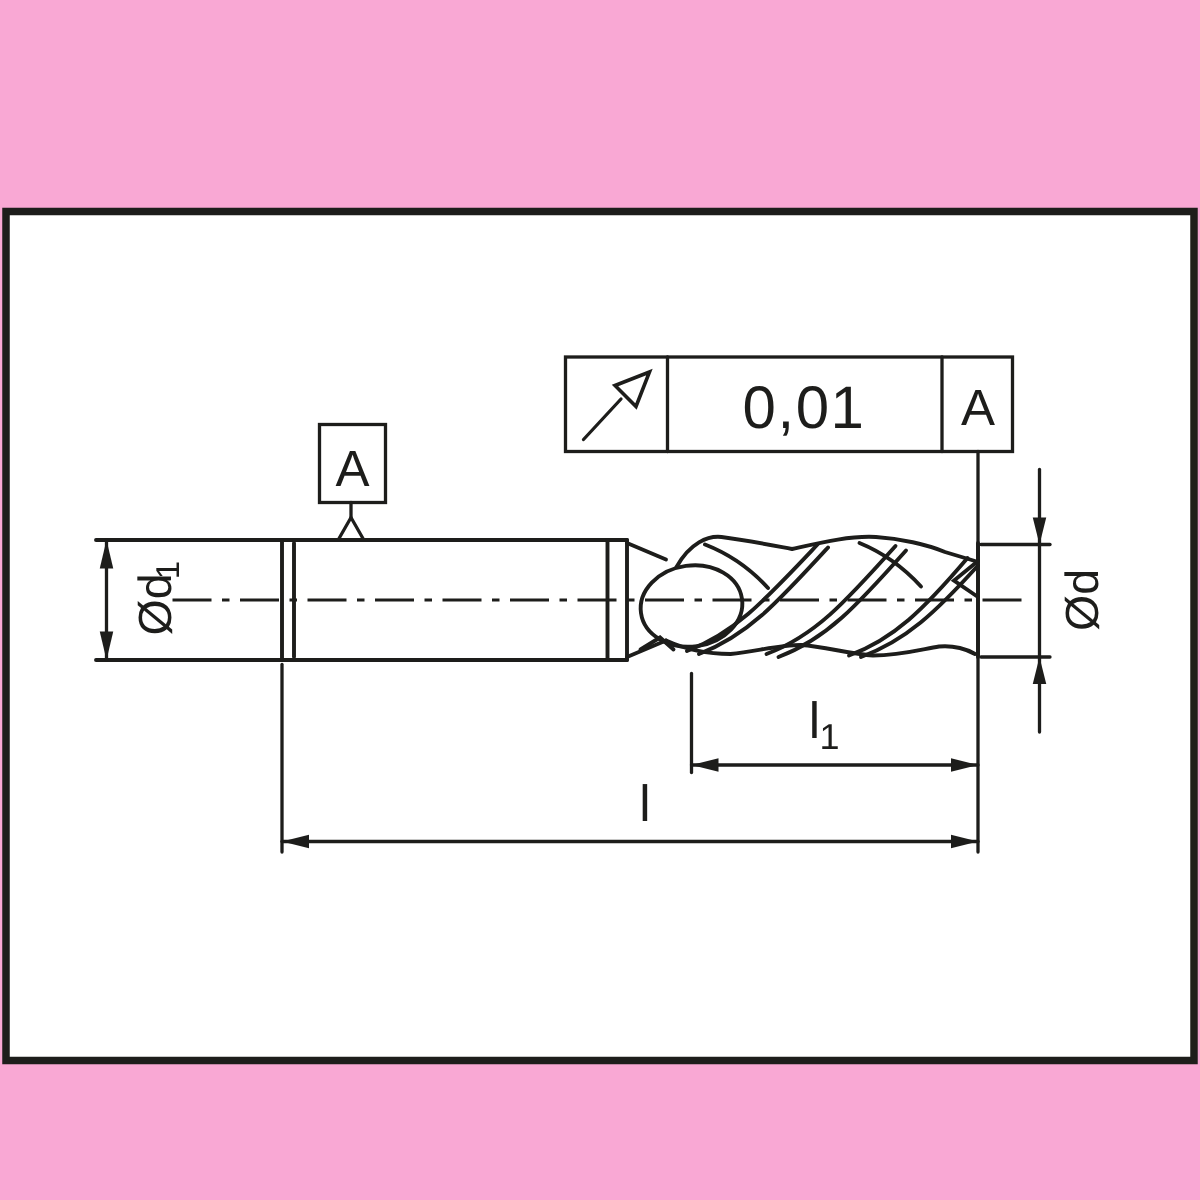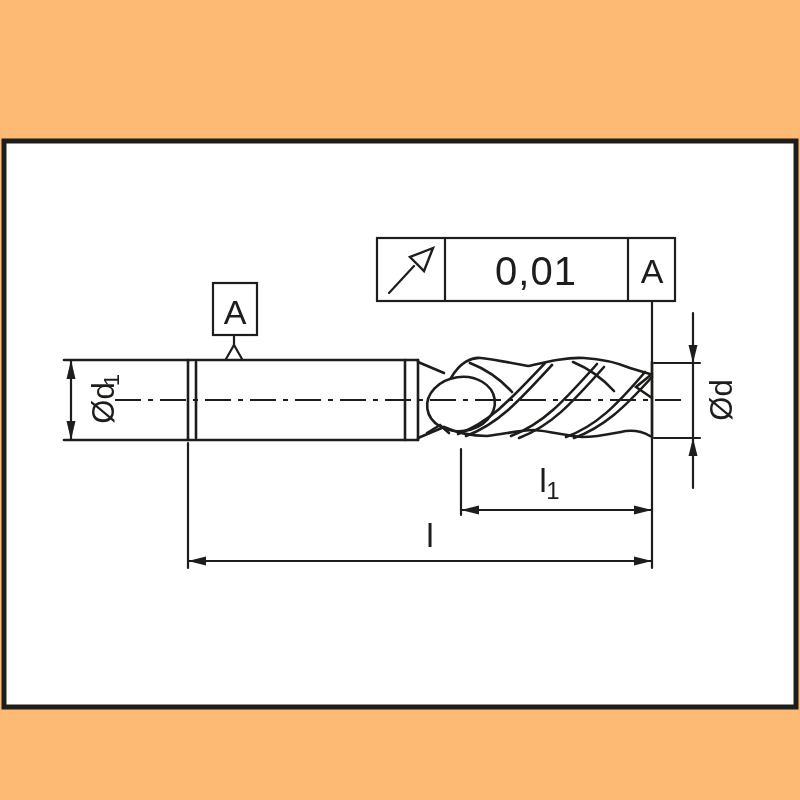--- a/index.html
+++ b/index.html
@@ -1,16 +1,16 @@
 <!DOCTYPE html>
 <html><head>
 <meta charset="utf-8">
 <style>
   html,body{margin:0;padding:0;background:#ffffff;}
-  #stage{position:relative;width:800px;height:800px;background:#fdba74;overflow:hidden;}
+  #stage{position:relative;width:800px;height:800px;background:#f9a8d4;overflow:hidden;}
   svg{position:absolute;left:0;top:0;}
   .ln{stroke:#1d1d1b;stroke-width:2.6;fill:none;stroke-linecap:round;}
   .thin{stroke:#1d1d1b;stroke-width:2.2;fill:none;stroke-linecap:round;}
   .arr{fill:#1d1d1b;stroke:none;}
   .openhead{fill:#ffffff;stroke:#1d1d1b;stroke-width:2.4;stroke-linejoin:miter;}
   text{font-family:"Liberation Sans","DejaVu Sans",sans-serif;fill:#1d1d1b;}
   .t-big{font-size:40px;letter-spacing:1px;}
   .t-a{font-size:34px;}
   .t-dim{font-size:31px;}
   .t-sub{font-size:22px;}

